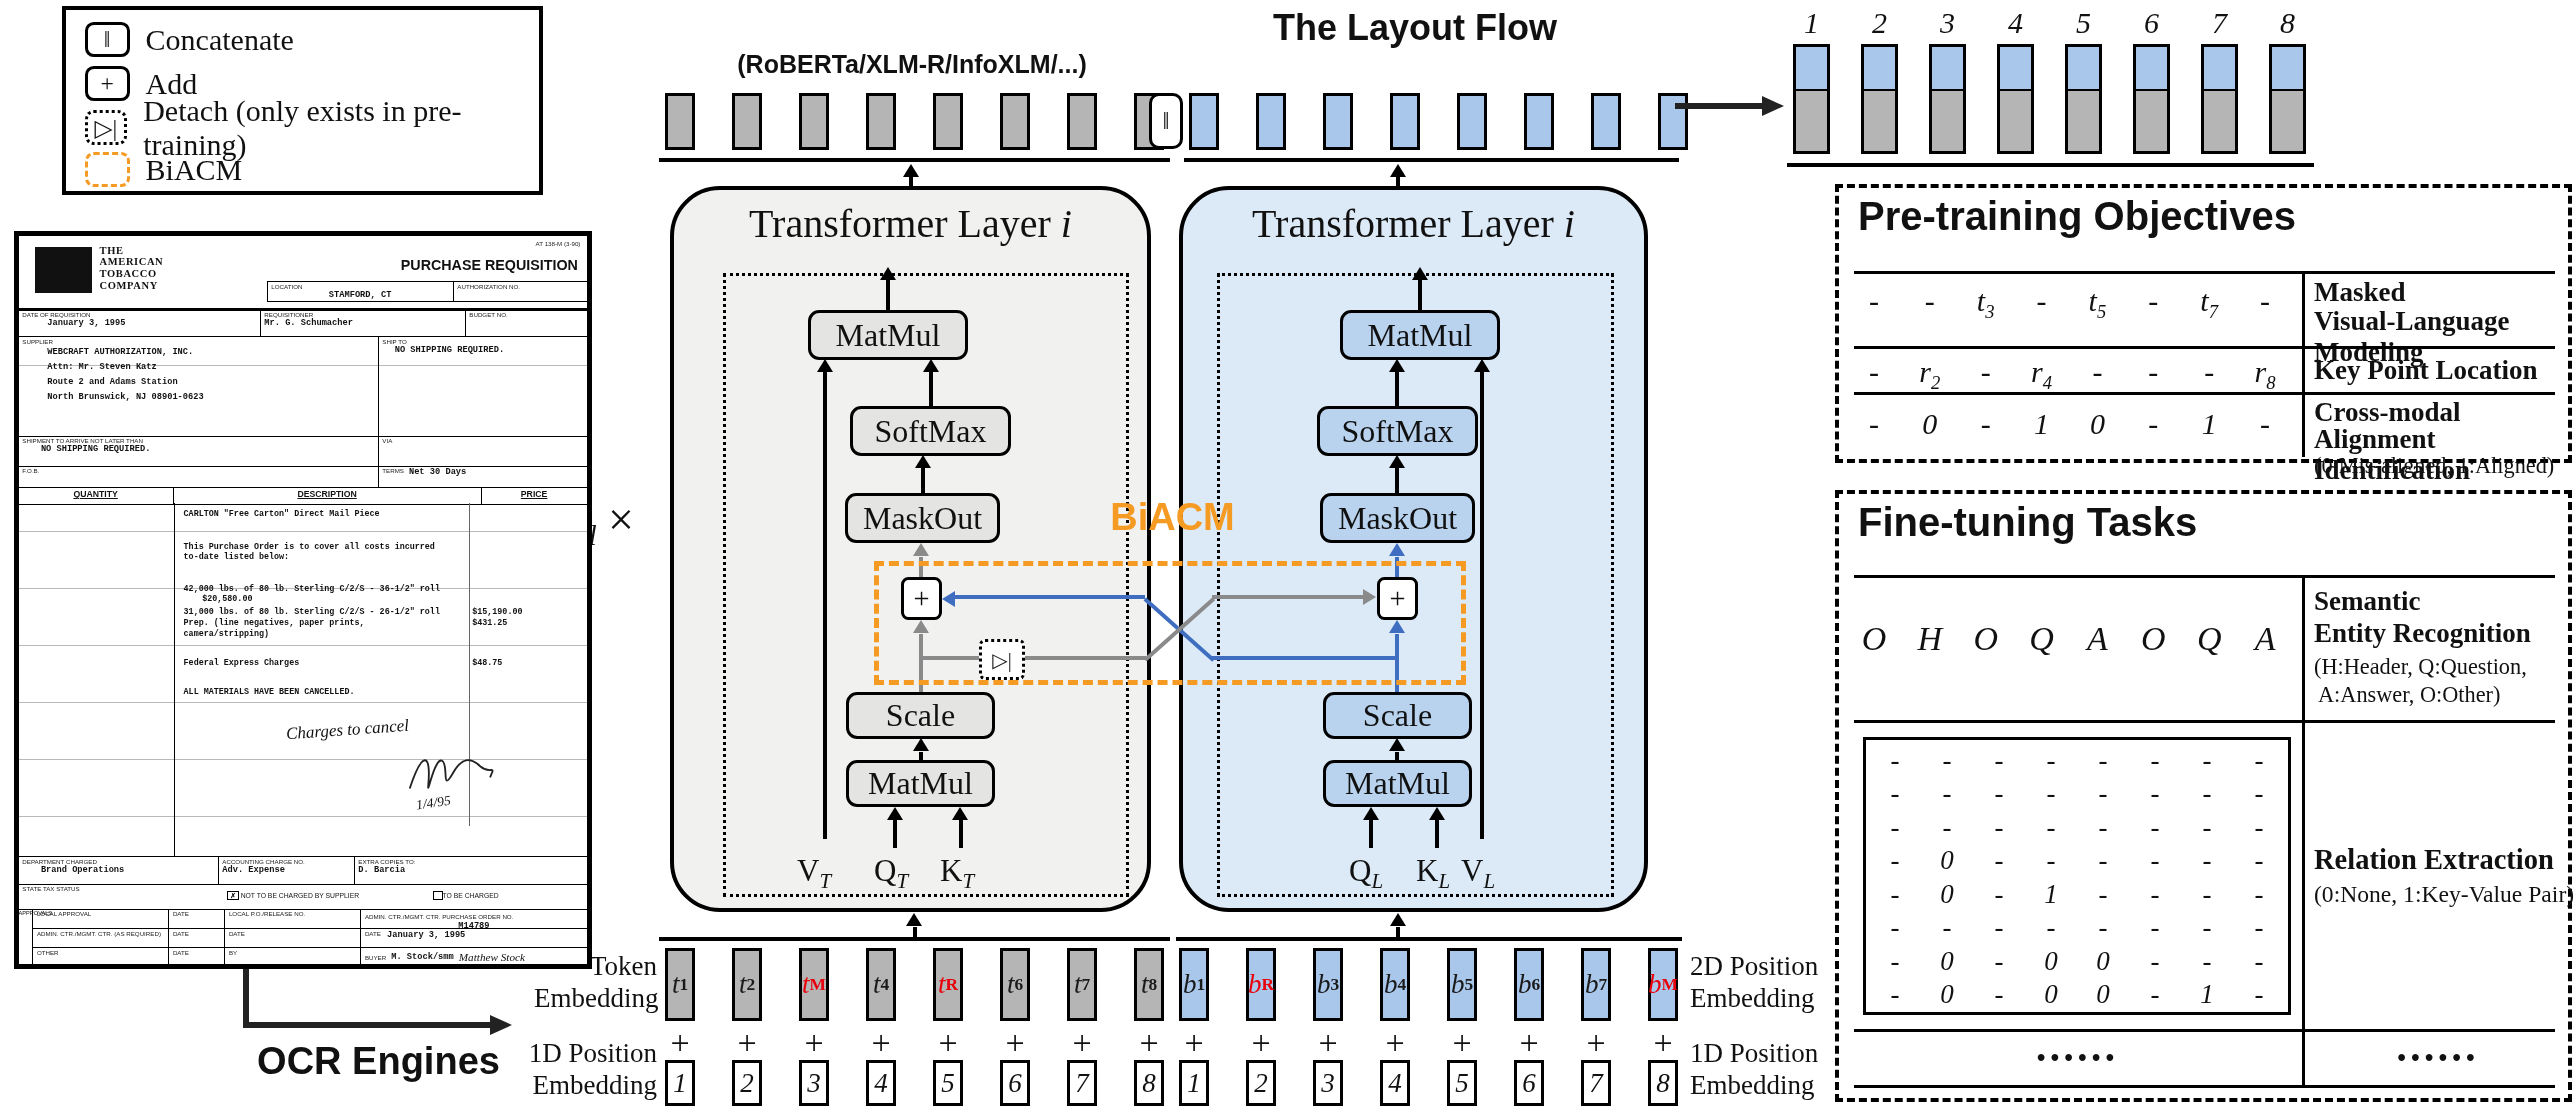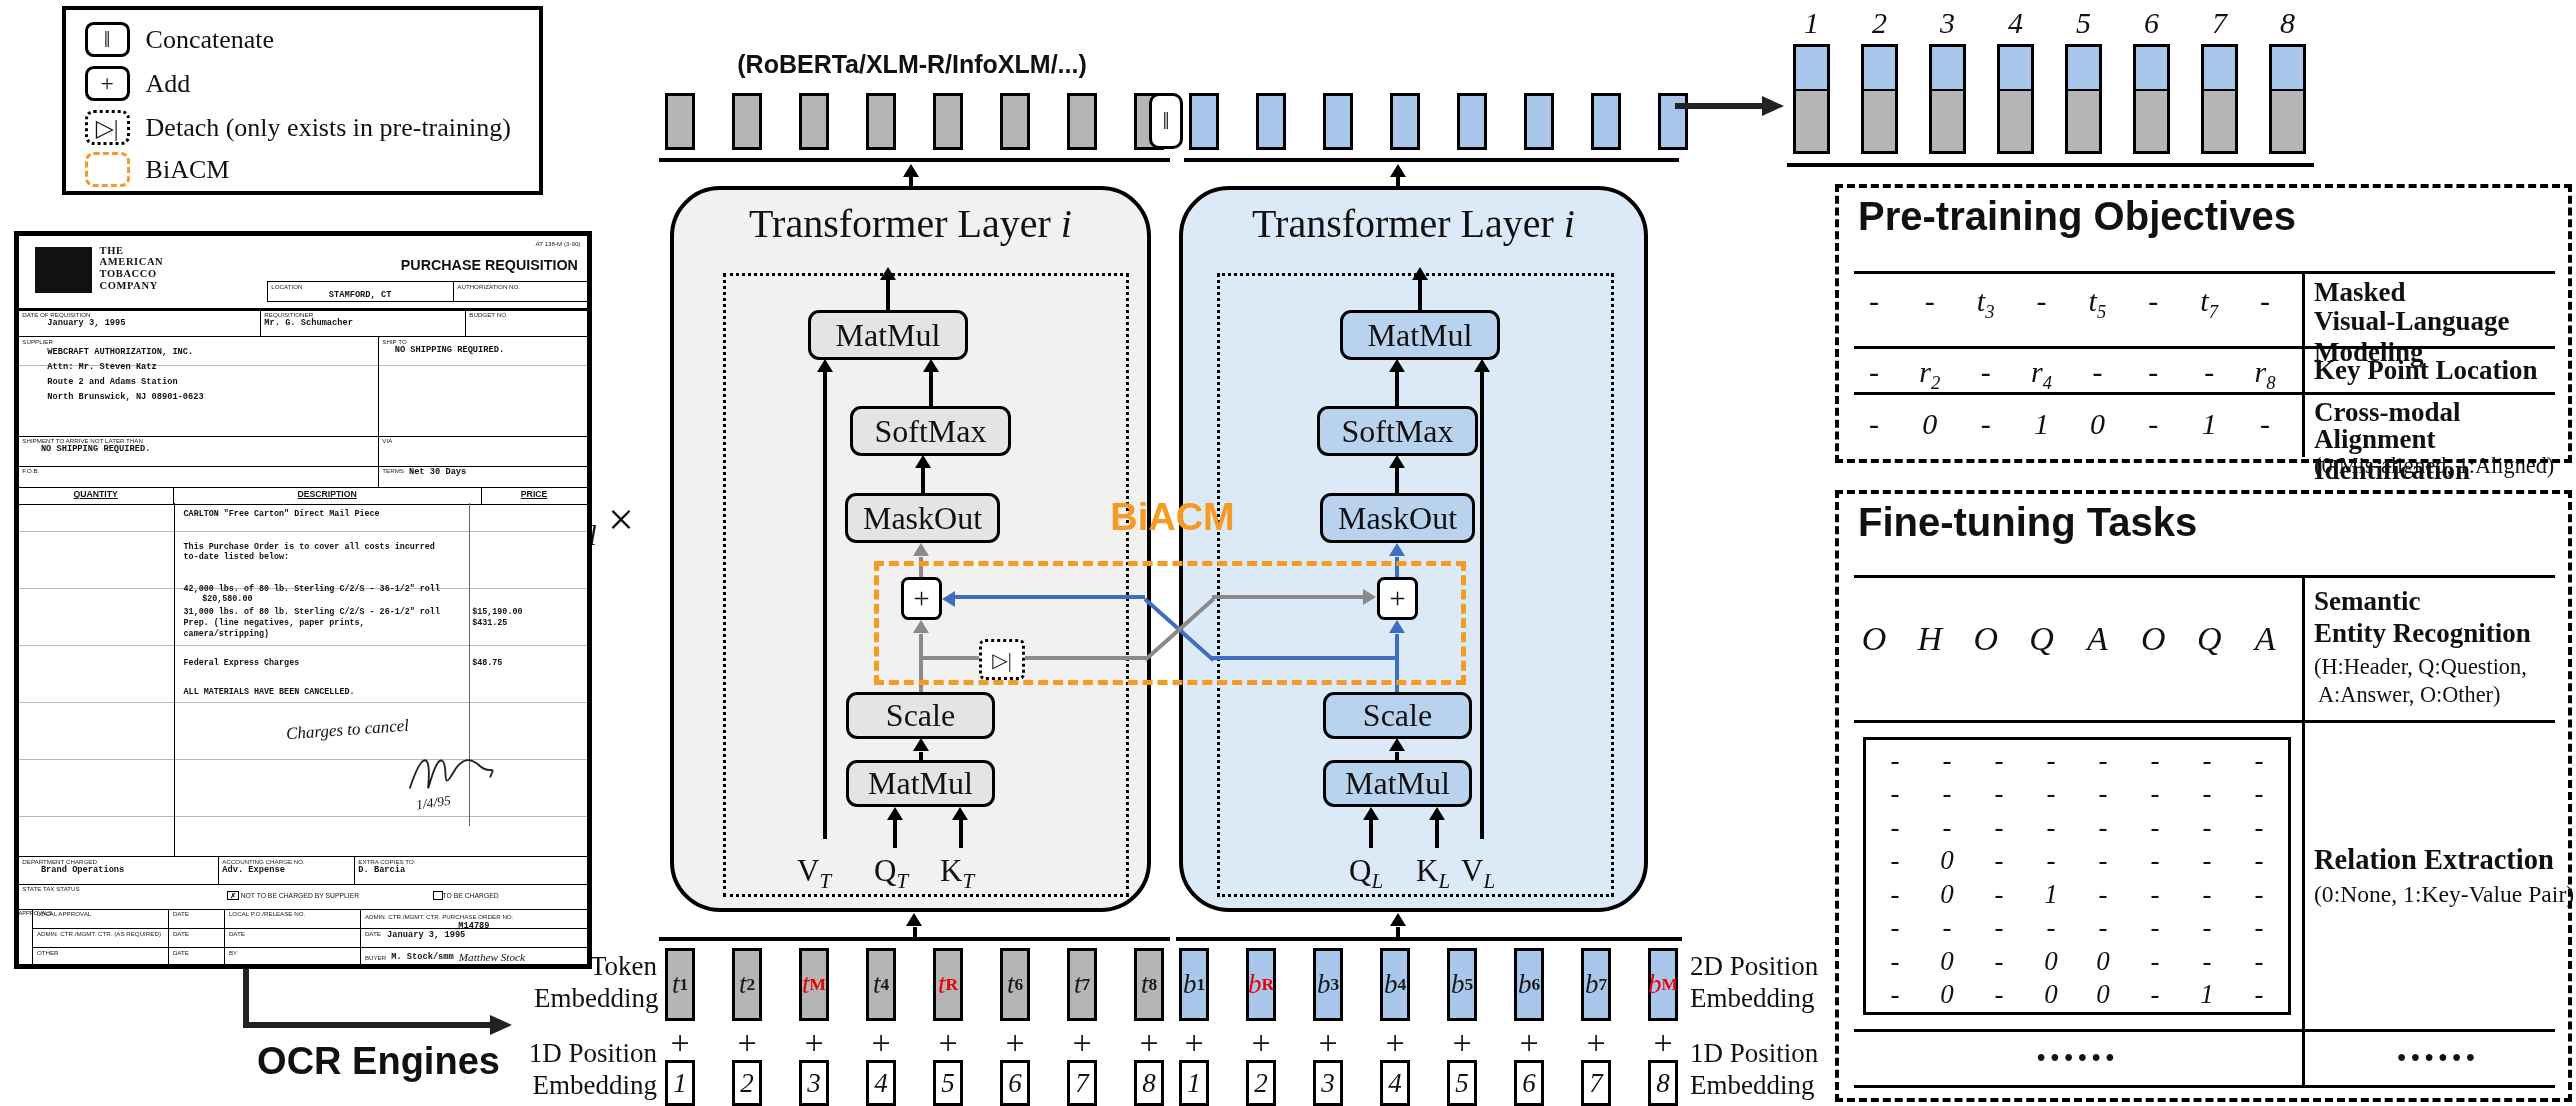--- a/index.html
+++ b/index.html
@@ -8,21 +8,21 @@
   .abs{position:absolute;}
   .sans{font-family:"Liberation Sans",sans-serif;}
   .ctr{display:flex;align-items:center;justify-content:center;}
   
   .legend{left:62px;top:6.2px;width:473px;height:181px;border:4.3px solid #000;background:#fff;}
   .lg-row{position:absolute;left:18.6px;height:37px;display:flex;align-items:center;}
   .lg-sym{width:45px;height:35px;border:3.1px solid #000;border-radius:8.7px;display:flex;
           align-items:center;justify-content:center;font-size:23.6px;background:#fff;box-sizing:border-box;}
   .lg-sym.dotted{border-style:dotted;border-width:3.1px;}
   .lg-sym.orange{border:3.7px dashed var(--orange);}
-  .lg-lab{margin-left:16px;font-size:26px;}
+  .lg-lab{margin-left:16px;font-size:30px;}
   
   .flow-title{font-size:36px;font-weight:bold;text-align:center;}
   .flow-sub{font-size:25px;font-weight:bold;text-align:center;}
   
   .slot-row{display:flex;gap:37px;}
   .slot{width:30px;height:57px;background:var(--box_gray);border:3.1px solid #000;box-sizing:border-box;}
   .slot.blue{background:var(--box_blue);}
   .underl{height:4.3px;background:#000;}
   .concat-box{width:34px;height:56px;border:3.1px solid #000;border-radius:10px;background:#fff;
               box-sizing:border-box;font-size:25px;}
@@ -127,20 +127,21 @@
         </div>
       <div class="lg-lab">Detach (only exists in pre-training)</div>
     </div>
     <div class="lg-row" style="top:141px;">
       <div class="lg-sym orange"></div>
       <div class="lg-lab">BiACM</div>
     </div>
   </div>
 
   <div class="abs sans flow-sub" style="left:670px;top:50px;width:484px;">(RoBERTa/XLM-R/InfoXLM/...)</div>
+  <div class="abs sans flow-title" style="left:1179px;top:7.4px;width:472px;">The Layout Flow</div>
 
   <div class="abs slot-row" style="left:665px;top:93px;">
 
   <div class="slot"></div>
       <div class="slot"></div>
       <div class="slot"></div>
       <div class="slot"></div>
       <div class="slot"></div>
       <div class="slot"></div>
       <div class="slot"></div>

